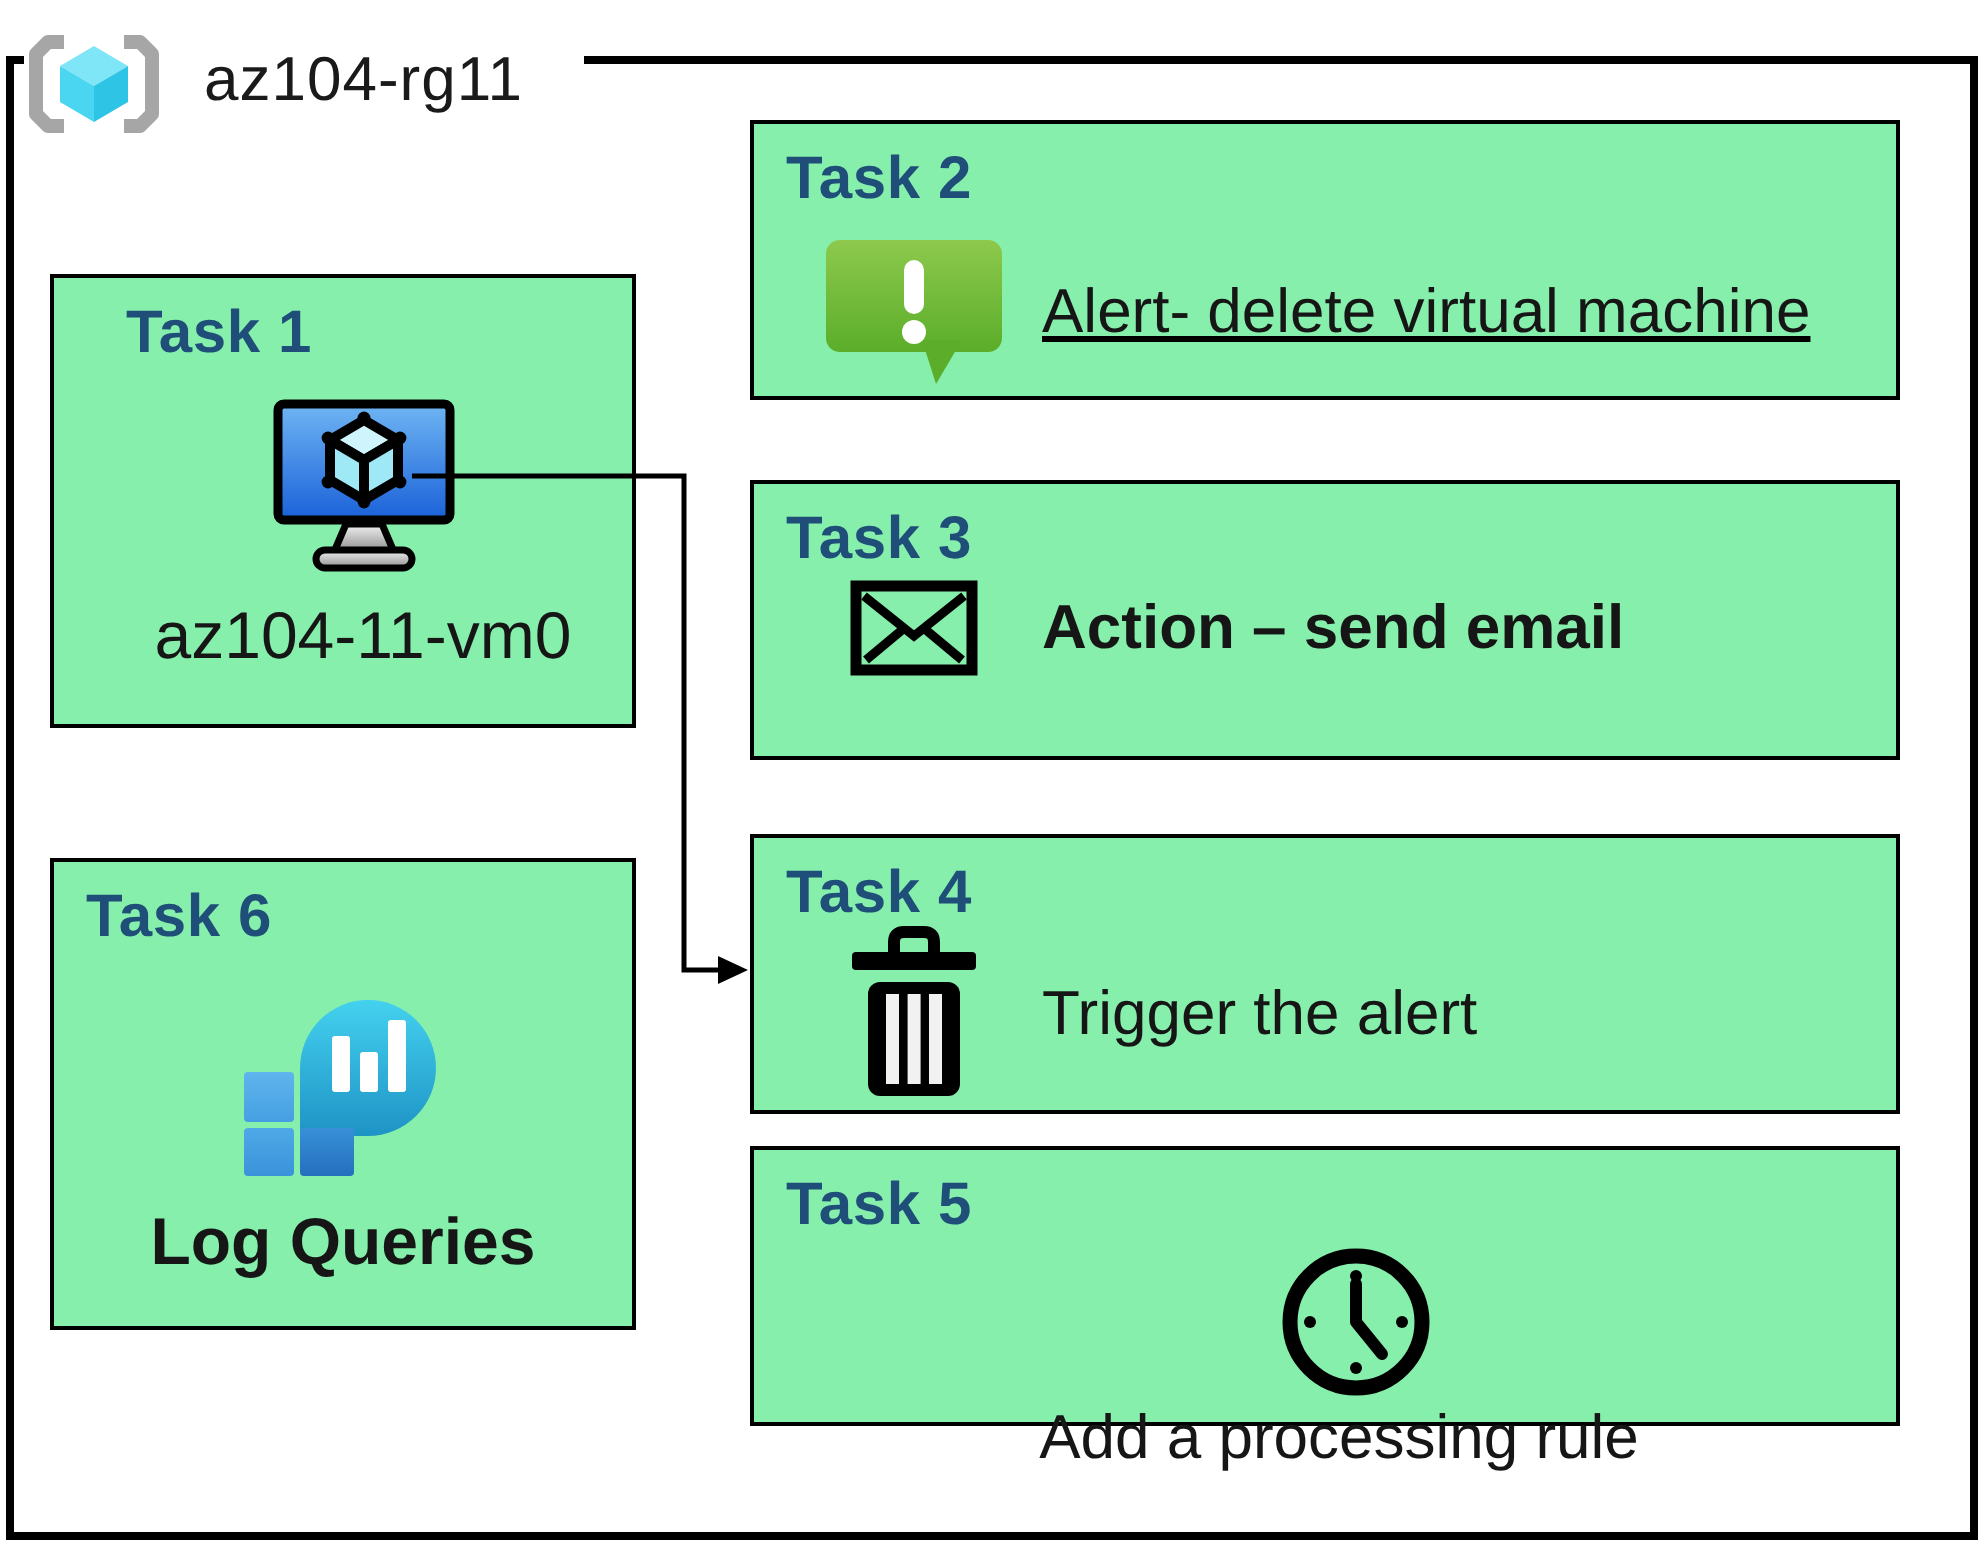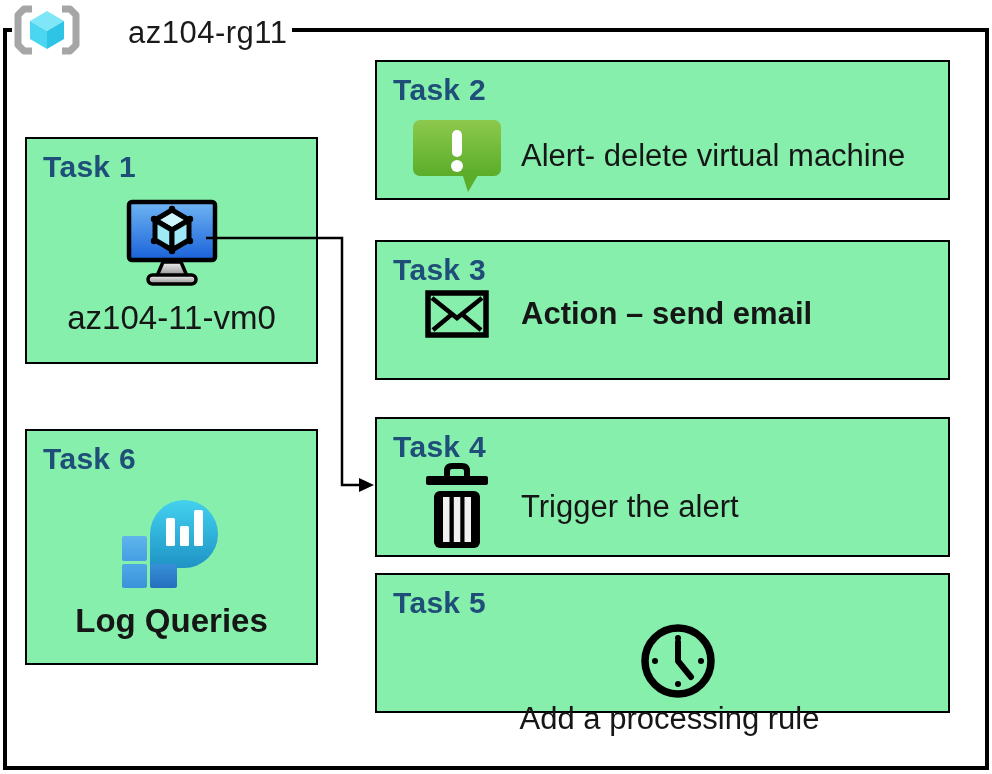--- a/index.html
+++ b/index.html
@@ -8,38 +8,38 @@
     font-family:"Liberation Sans","DejaVu Sans",sans-serif;
     overflow:hidden;
   }
   .outer{
     position:absolute;left:3px;top:28px;width:986px;height:742px;
     border:4px solid #000;box-sizing:border-box;background:#fff;
   }
   .header-mask{
     position:absolute;left:12px;top:22px;width:280px;height:14px;background:#fff;
   }
-  .rg-header{position:absolute;left:14px;top:4px;display:flex;align-items:center;gap:26px;}
+  .rg-header{position:absolute;left:14px;top:16px;display:flex;}
   .rg-label{font-size:31px;color:#1a1a1a;margin-left:22px;margin-top:6px;letter-spacing:0.5px;}
   .task-box{
     position:absolute;background:#86efac;border:2.5px solid #000;
     box-sizing:border-box;
   }
-  .t1{left:25px;top:137px;width:293px;height:227px;}
+  .t1{left:25px;top:137px;width:293px;height:227px;padding-left:20px;}
   .t6{left:25px;top:429px;width:293px;height:236px;}
   .t2{left:375px;top:60px;width:575px;height:140px;}
   .t3{left:375px;top:240px;width:575px;height:140px;}
   .t4{left:375px;top:417px;width:575px;height:140px;}
   .t5{left:375px;top:573px;width:575px;height:140px;}
   .task-heading{
     color:#1f4e79;font-weight:bold;font-size:30px;line-height:36px;
     padding:10px 0 0 16px;letter-spacing:0.3px;
   }
   .task-row{display:flex;align-items:center;}
-  .t2 .task-row{margin-top:10px;}
+  .t2 .task-row{margin-top:10px;text-decoration:underline;}
   .t3 .task-row{margin-top:2px;font-weight:bold;}
   .t4 .task-row{margin-top:-2px;}
   .t5 .task-row{margin-top:0px;flex-direction:column;}
   .icon-cell{width:100px;margin-left:30px;display:flex;justify-content:center;align-items:center;flex:none;}
   .task-label{font-size:31px;color:#161616;margin-left:14px;white-space:nowrap;}
   .col-box{display:flex;flex-direction:column;align-items:center;}
   .col-box .task-heading{align-self:flex-start;}
   .t1 .icon-cell{margin:14px 0 0 0;width:auto;}
   .t6 .icon-cell{margin:15px 0 0 0;width:auto;}
   .center-label{font-size:33px;color:#161616;margin-top:12px;text-align:center;}

